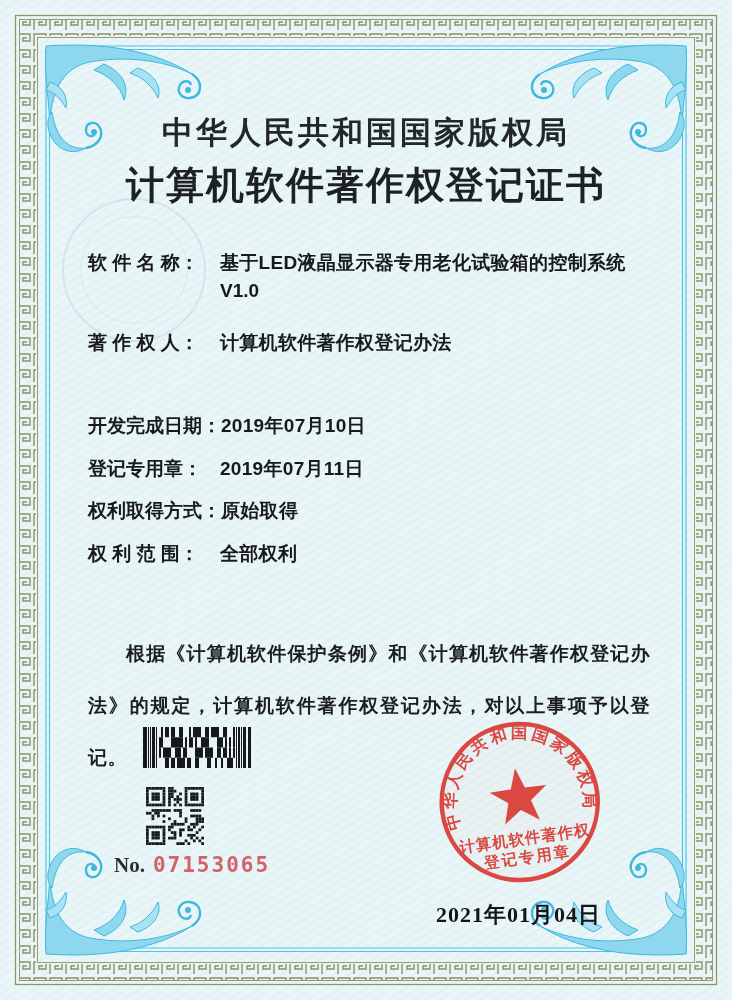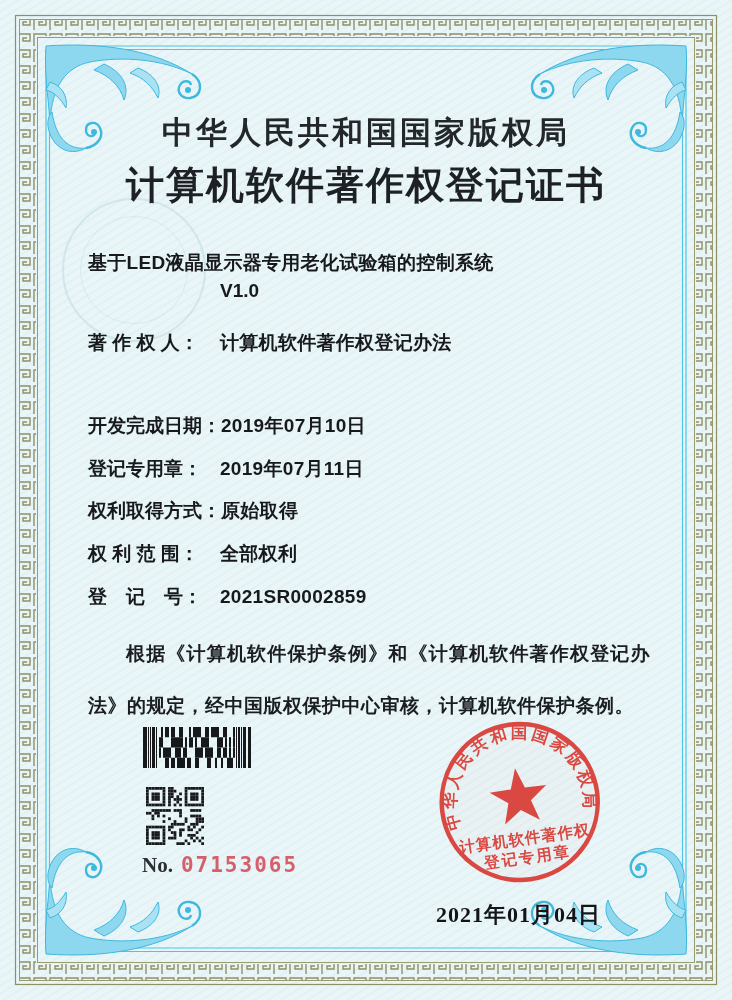--- a/index.html
+++ b/index.html
@@ -41,21 +41,21 @@
   .fvalue2{
     position:absolute;left:220px;top:280px;
     font-size:19px;font-weight:600;color:#17191c;
   }
   .statement{
     position:absolute;left:88px;top:628px;width:562px;margin:0;
     font-size:19px;font-weight:600;color:#1b1d20;
     line-height:52px;text-indent:2em;text-align:justify;letter-spacing:.5px;
   }
   .serial{
-    position:absolute;left:114px;top:853px;font-size:21px;margin-left:28px;
+    position:absolute;left:114px;top:853px;font-size:21px;
   }
   .serial-label{font-family:"Liberation Serif","DejaVu Serif",serif;color:#2b2f34;font-weight:600;}
   .serial-value{font-family:"DejaVu Sans Mono","Liberation Mono",monospace;color:#d4606b;letter-spacing:2px;margin-left:8px;font-weight:600;}
   .issue-date{
     position:absolute;left:436px;top:900px;
     font-family:"Liberation Serif","DejaVu Serif",serif;
     font-size:22px;font-weight:700;color:#131518;letter-spacing:1px;
   }
   
   .barcode{position:absolute;left:143px;top:727px;}
@@ -129,20 +129,21 @@
       </g>
   </svg>
 
   <div class="ghost-seal"></div>
 
   <div class="authority">中华人民共和国国家版权局</div>
   <div class="title">计算机软件著作权登记证书</div>
 
 
   <div class="row" style="top:250px">
+    <span class="flabel">软 件 名 称：</span>
     <span class="fvalue">基于LED液晶显示器专用老化试验箱的控制系统</span>
   </div>
   <div class="fvalue2">V1.0</div>
 
   <div class="row" style="top:330px">
     <span class="flabel">著 作 权 人：</span>
     <span class="fvalue">计算机软件著作权登记办法</span>
   </div>
 
   <div class="row" style="top:413px">
@@ -158,26 +159,22 @@
   <div class="row" style="top:541px">
     <span class="flabel">权 利 范 围：</span>
     <span class="fvalue">全部权利</span>
   </div>
 
   <div class="row" style="top:498px">
     <span class="flabel">权利取得方式：</span>
     <span class="fvalue">原始取得</span>
   </div>
 
-  <div class="row" style="top:584px">
-    <span class="flabel">登　记　号：</span>
-    <span class="fvalue">2021SR0002859</span>
-  </div>
-
-  <p class="statement">根据《计算机软件保护条例》和《计算机软件著作权登记办法》的规定，经中国版权保护中心审核，计算机软件保护条例。</p>
+
+  <p class="statement">根据《计算机软件保护条例》和《计算机软件著作权登记办法》的规定，计算机软件著作权登记办法，对以上事项予以登记。</p>
 
   <svg class="barcode" id="barcode" width="108" height="41">
       <rect x="0" y="0" width="4" height="41" fill="#17181a"></rect>
       <rect x="5" y="0" width="1" height="41" fill="#17181a"></rect>
       <rect x="7" y="0" width="1" height="41" fill="#17181a"></rect>
       <rect x="9" y="0" width="3" height="41" fill="#17181a"></rect>
       <rect x="13" y="0" width="1" height="41" fill="#17181a"></rect>
       <rect x="93" y="0" width="1" height="41" fill="#17181a"></rect>
       <rect x="95" y="0" width="2" height="41" fill="#17181a"></rect>
       <rect x="98" y="0" width="1" height="41" fill="#17181a"></rect>

